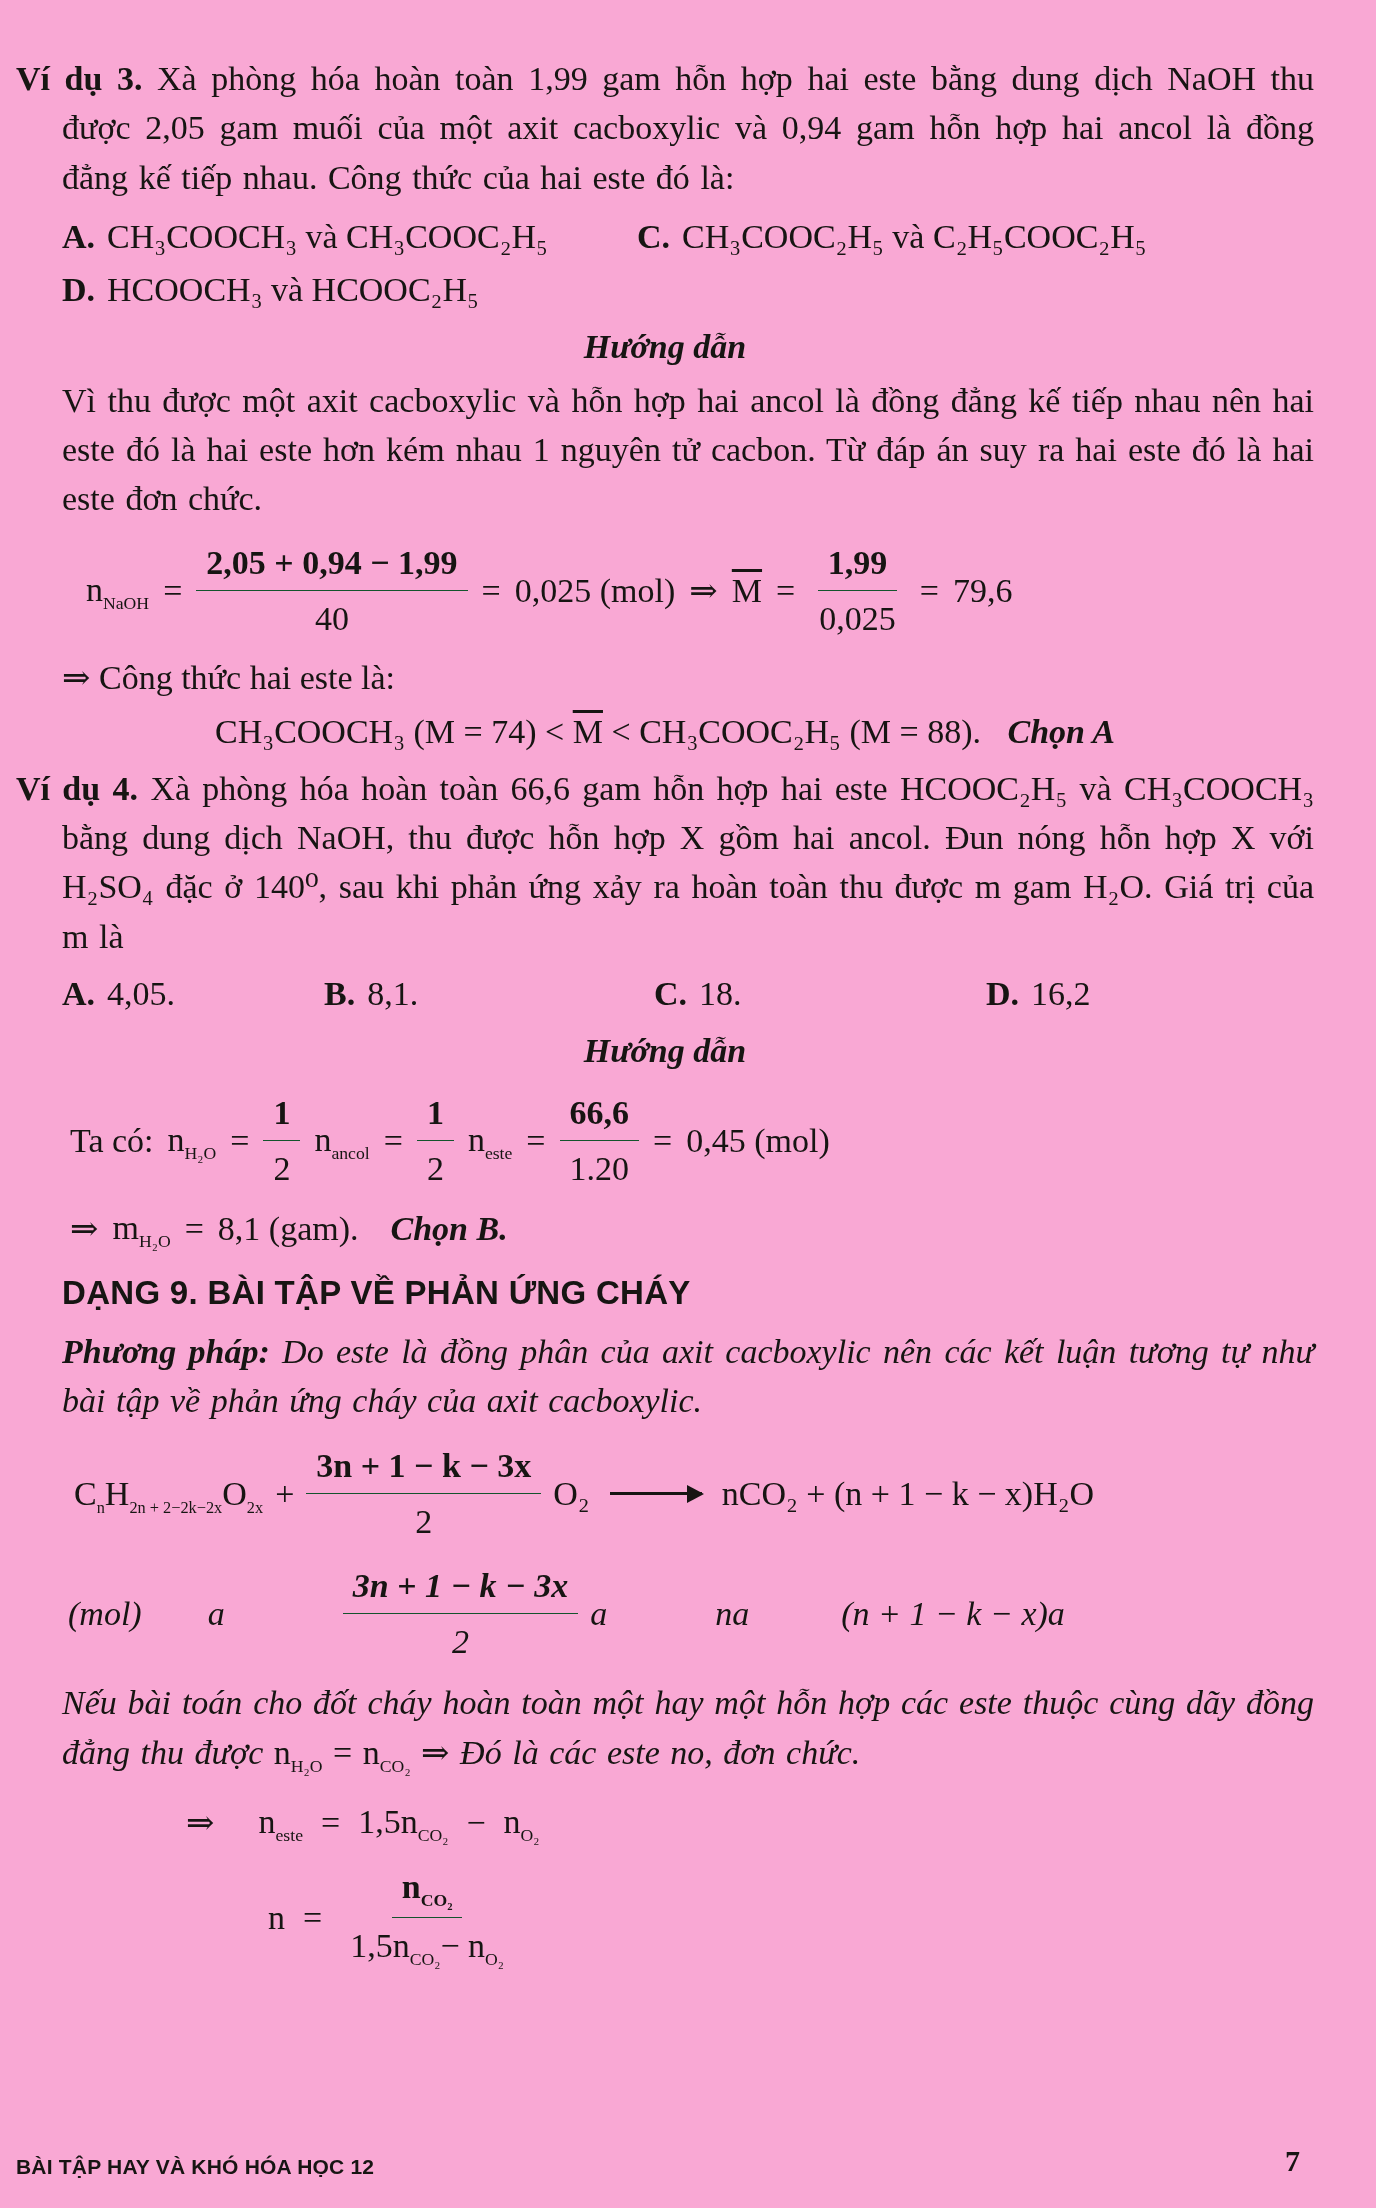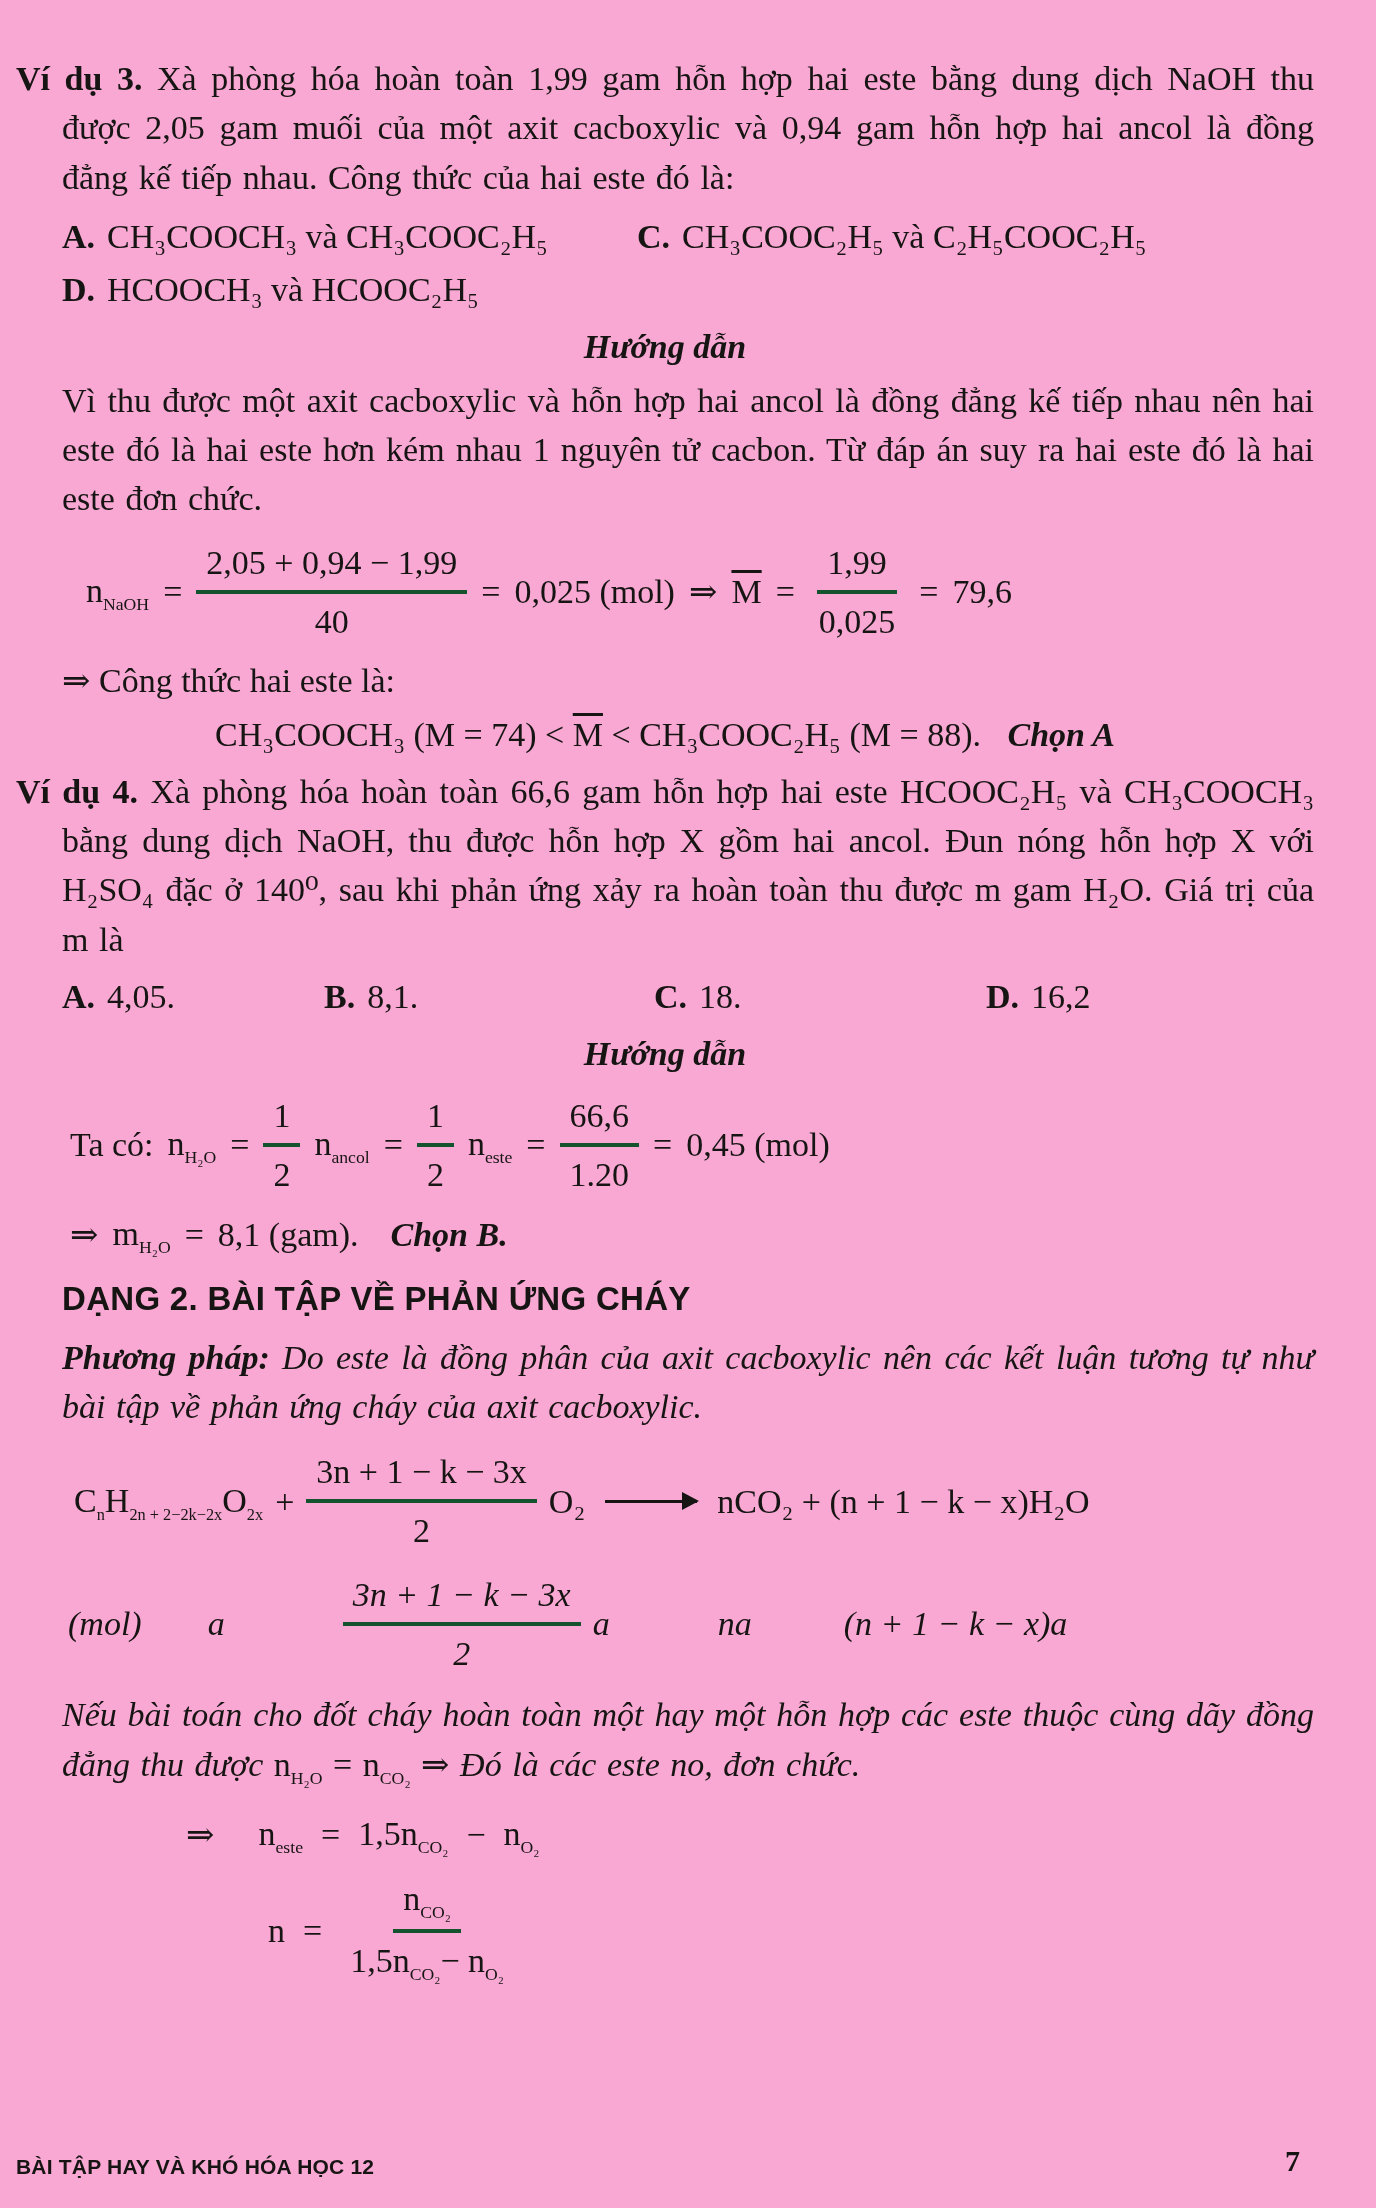--- a/index.html
+++ b/index.html
@@ -20,21 +20,21 @@
   b{font-weight:bold;}
   .choice{font-weight:bold;font-style:italic;margin-left:18px;}
   .guide-title{text-align:center;font-weight:bold;font-style:italic;margin:8px 0 4px;}
   .options2{display:grid;grid-template-columns:575px auto;row-gap:4px;margin:10px 0 2px;padding-left:46px;}
   .options4{display:grid;grid-template-columns:262px 330px 332px auto;margin:8px 0 2px;padding-left:46px;}
   .opt b{margin-right:12px;}
   .eq{display:flex;align-items:center;column-gap:14px;white-space:nowrap;}
   .var{white-space:nowrap;}
   sub{font-size:0.52em;}
   .frac{display:inline-flex;flex-direction:column;align-items:center;}
-  .frac .num{display:block;padding:0 10px 3px;border-bottom:4px solid #14532d;}
+  .frac .num{display:block;padding:0 10px 3px;border-bottom:1px solid #14532d;font-weight:bold;}
   .frac .den{display:block;padding:3px 10px 0;}
   .overbar{text-decoration:overline;text-decoration-thickness:2.5px;}
   .eq-ex3{margin:14px 0 10px 70px;}
   .lead-line{margin:2px 0 4px;}
   .conclusion{margin:2px 0 8px;}
   .statement{margin-top:6px;}
   .eq-ex4{margin:12px 0 8px 54px;}
   .result-line{margin:10px 0 6px 54px;}
   .heading{font-family:"Liberation Sans","DejaVu Sans",sans-serif;font-size:33px;font-weight:bold;margin:14px 0 10px;padding-left:46px;letter-spacing:.3px;}
   .reaction{margin:16px 0 6px 58px;column-gap:12px;}
@@ -161,21 +161,21 @@
     <div class="eq result-line">
       <span>⇒</span>
       <span class="var"><span>m</span><sub>H₂O</sub></span>
       <span>=</span>
       <span>8,1 (gam).</span>
       <span class="choice">Chọn B.</span>
     </div>
   </section>
 
   <section>
-    <h2 class="heading">DẠNG 2. BÀI TẬP VỀ PHẢN ỨNG CHÁY</h2>
+    <h2 class="heading">DẠNG 9. BÀI TẬP VỀ PHẢN ỨNG CHÁY</h2>
 
     <p class="para block italic">
       <b>Phương pháp:</b>
       <span>Do este là đồng phân của axit cacboxylic nên các kết luận tương tự như bài tập về phản ứng cháy của axit cacboxylic.</span>
     </p>
 
     <div class="eq reaction">
       <span class="var"><span>C</span><sub>n</sub><span>H</span><sub>2n + 2−2k−2x</sub><span>O</span><sub>2x</sub></span>
       <span>+</span>
       <span class="frac">

